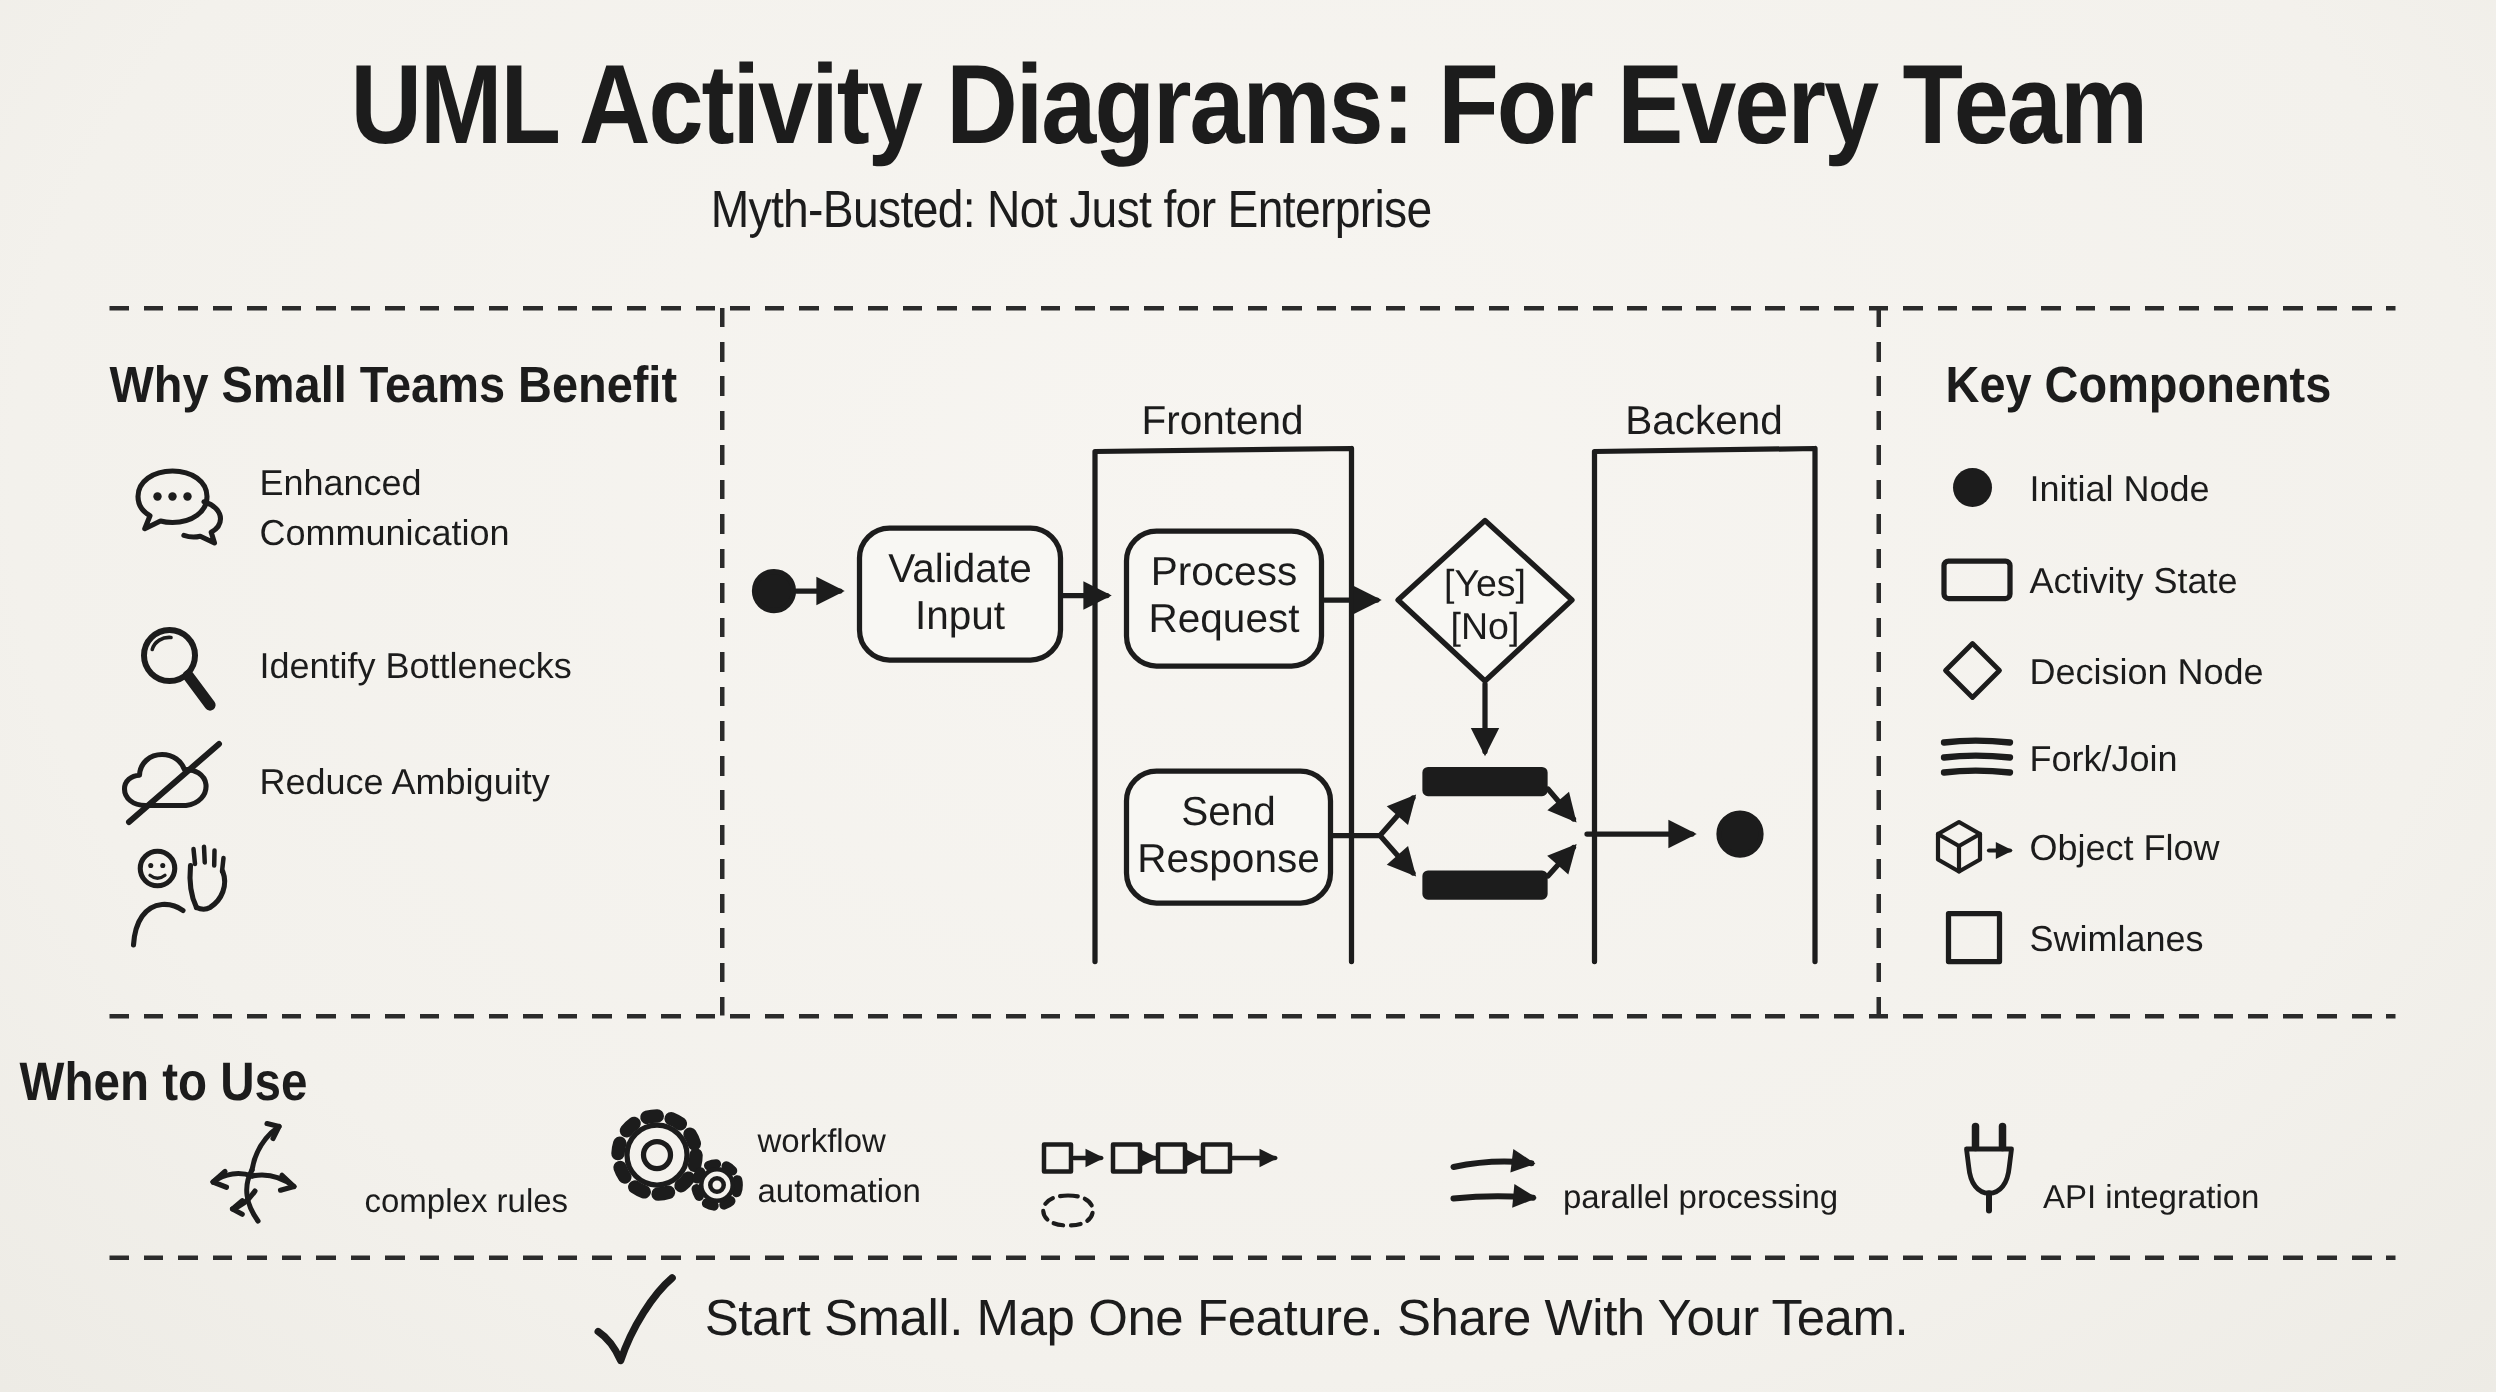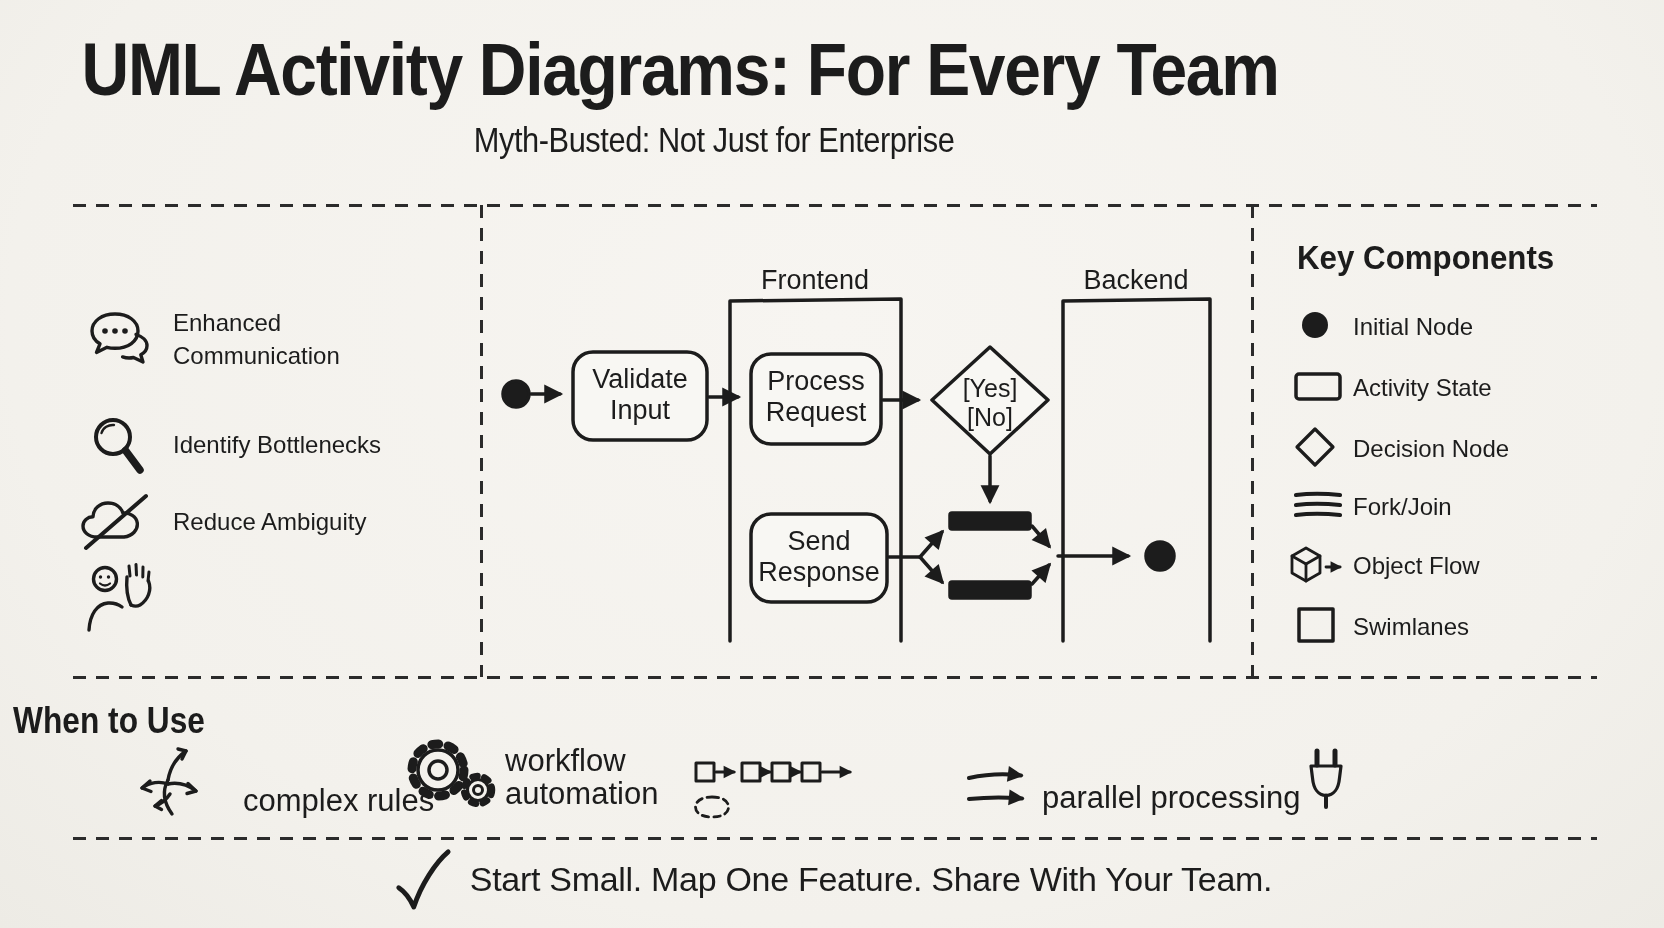--- a/index.html
+++ b/index.html
@@ -3,31 +3,31 @@
 <meta charset="utf-8">
 <style>
   html,body{margin:0;padding:0;}
   .canvas{
     position:relative; width:1664px; height:928px; overflow:hidden;
     background:radial-gradient(ellipse at 50% 35%, #f7f5f1 0%, #f3f1ec 70%, #edebe5 100%);
     font-family:"Liberation Sans", sans-serif; color:#1c1c1c;
   }
   .cond-c{display:inline-block; transform:scaleX(0.88); transform-origin:50% 50%;}
   .cond-l{display:inline-block; transform:scaleX(0.92); transform-origin:0 50%;}
-  .title{position:absolute; top:26px; left:0; width:1664px; 
+  .title{position:absolute; top:26px; left:0; width:1664px; text-align:center;
          font-size:75px; font-weight:700; letter-spacing:-1.5px; white-space:nowrap;}
   .subtitle{position:absolute; top:120px; left:0; width:1428px; text-align:center;
          font-size:35px; font-weight:400; letter-spacing:-0.5px;}
   .hdash{position:absolute; left:73px; width:1524px; height:3px;
          background:repeating-linear-gradient(90deg,#2b2b2b 0 13px,transparent 13px 23px);}
   .vdash{position:absolute; top:205px; height:472px; width:3px;
          background:repeating-linear-gradient(180deg,#2b2b2b 0 13px,transparent 13px 23px);}
   .sec-head{font-size:34px; font-weight:700; white-space:nowrap;}
   .lbl{position:absolute; font-size:24px; line-height:33px; color:#1c1c1c;}
-  .lbl29{position:absolute; font-size:31px; line-height:33px; color:#1c1c1c; white-space:nowrap;}
+  .lbl29{position:absolute; font-size:22px; line-height:33px; color:#1c1c1c; white-space:nowrap;}
   .abs{position:absolute;}
   svg{display:block; overflow:visible;}
   .ink{stroke:#1c1c1c; fill:none; stroke-linecap:round; stroke-linejoin:round;}
   .whentouse{position:absolute; top:700px; left:0; width:1664px; text-align:left;
          font-size:36px; font-weight:700;}
   .footer{position:absolute; top:846px; left:0; width:1664px; height:66px;
          display:flex; justify-content:center; align-items:center; gap:18px;}
   .footer-text{font-size:34px; letter-spacing:-0.3px; white-space:nowrap;}
   text{font-family:"Liberation Sans", sans-serif; fill:#1c1c1c;}
 </style>
@@ -42,20 +42,23 @@
   <div class="subtitle">
     <span class="cond-c">Myth-Busted: Not Just for Enterprise</span>
   </div>
 
   <div class="hdash" style="top:204px;"></div>
   <div class="hdash" style="top:676px;"></div>
   <div class="hdash" style="top:837px;"></div>
   <div class="vdash" style="left:480px;"></div>
   <div class="vdash" style="left:1251px;"></div>
 
+  <div class="abs sec-head" style="left:73px; top:238px;">
+    <span class="cond-l">Why Small Teams Benefit</span>
+  </div>
 
   <span class="abs" style="left:86px; top:310px;">
     <svg width="66" height="62" viewBox="0 0 66 62">
       <g class="ink" stroke-width="3.4">
         <path d="M29 4 C16 4 6 11 6 21 C6 26.5 9 31 14 33.8 L10.5 42.5 L21 37.3 C23.5 38 26.2 38.3 29 38.3 C42 38.3 52 31.3 52 21 C52 11 42 4 29 4 Z"></path>
         <path d="M50 24.5 C56.5 26.5 61 30.8 61 35.8 C61 39.5 58.6 42.7 54.8 44.8 L57 52 L47.5 47.5 C44 48.3 40 48.1 36.6 46.9"></path>
       </g>
       <circle cx="19" cy="21" r="2.8" fill="#1c1c1c"></circle>
       <circle cx="29" cy="21" r="2.8" fill="#1c1c1c"></circle>
       <circle cx="39" cy="21" r="2.8" fill="#1c1c1c"></circle>
@@ -284,20 +287,21 @@
   <span class="abs" style="left:1303px; top:748px;">
     <svg width="46" height="64" viewBox="0 0 46 64">
       <g class="ink">
         <path d="M14 3 V17" stroke-width="5"></path>
         <path d="M32 3 V17" stroke-width="5"></path>
         <path d="M8 18 H38 L36.5 30 C35.5 41 30.5 47.5 23 47.5 C15.5 47.5 10.5 41 9.5 30 Z" stroke-width="3.2"></path>
         <path d="M23 47.5 V59" stroke-width="4"></path>
       </g>
     </svg>
   </span>
+  <div class="lbl29" style="left:1362px; top:781px;">API integration</div>
 
   <div class="footer">
     <span>
       <svg width="60" height="62" viewBox="0 0 62 64">
         <path d="M7 41 C13 45 19 53 22.5 61 C30 38 45 15 58 4" class="ink" stroke-width="5"></path>
       </svg>
     </span>
     <span class="footer-text">Start Small. Map One Feature. Share With Your Team.</span>
   </div>
 

